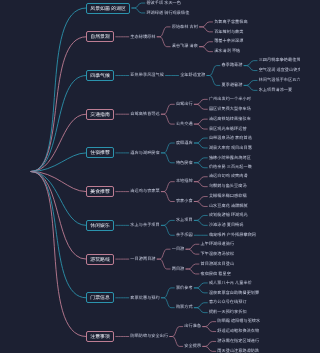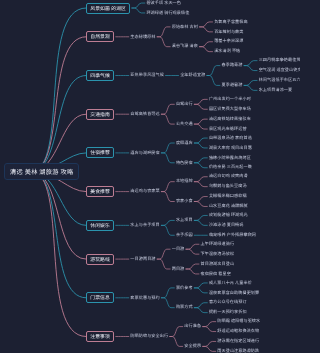--- a/index.html
+++ b/index.html
@@ -90,21 +90,20 @@
       <path d="M194.31249999999997,307.70000000000005 L196.91249999999997,307.70000000000005 C200.55249999999995,307.70000000000005 200.41249999999997,302.75 203.91249999999997,302.75 L207.31249999999997,302.75" fill="none" stroke="#2b93ad" stroke-width="0.7" stroke-linecap="round"></path>
       <path d="M194.31249999999997,307.70000000000005 L196.91249999999997,307.70000000000005 C200.55249999999995,307.70000000000005 200.41249999999997,312.65 203.91249999999997,312.65 L207.31249999999997,312.65" fill="none" stroke="#2b93ad" stroke-width="0.7" stroke-linecap="round"></path>
       <path d="M115.771875,336.5 L118.37187499999999,336.5 C122.01187499999999,336.5 121.87187499999999,336.5 125.37187499999999,336.5 L128.771875,336.5" fill="none" stroke="#bd7d93" stroke-width="0.7" stroke-linecap="round"></path>
       <path d="M169.72187499999998,336.5 L172.32187499999998,336.5 C175.96187499999996,336.5 175.82187499999998,326.6 179.32187499999998,326.6 L182.72187499999998,326.6" fill="none" stroke="#bd7d93" stroke-width="0.7" stroke-linecap="round"></path>
       <path d="M169.72187499999998,336.5 L172.32187499999998,336.5 C175.96187499999996,336.5 175.82187499999998,346.40000000000003 179.32187499999998,346.40000000000003 L182.72187499999998,346.40000000000003" fill="none" stroke="#bd7d93" stroke-width="0.7" stroke-linecap="round"></path>
       <path d="M202.70312499999997,326.6 L205.30312499999997,326.6 C208.94312499999995,326.6 208.80312499999997,321.65 212.30312499999997,321.65 L215.70312499999997,321.65" fill="none" stroke="#bd7d93" stroke-width="0.7" stroke-linecap="round"></path>
       <path d="M202.70312499999997,326.6 L205.30312499999997,326.6 C208.94312499999995,326.6 208.80312499999997,331.54999999999995 212.30312499999997,331.54999999999995 L215.70312499999997,331.54999999999995" fill="none" stroke="#bd7d93" stroke-width="0.7" stroke-linecap="round"></path>
       <path d="M202.70312499999997,346.40000000000003 L205.30312499999997,346.40000000000003 C208.94312499999995,346.40000000000003 208.80312499999997,341.45 212.30312499999997,341.45 L215.70312499999997,341.45" fill="none" stroke="#bd7d93" stroke-width="0.7" stroke-linecap="round"></path>
       <path d="M202.70312499999997,346.40000000000003 L205.30312499999997,346.40000000000003 C208.94312499999995,346.40000000000003 208.80312499999997,351.34999999999997 212.30312499999997,351.34999999999997 L215.70312499999997,351.34999999999997" fill="none" stroke="#bd7d93" stroke-width="0.7" stroke-linecap="round"></path>
     </svg>
-<div class="nd root" style="left: 4px; border-color: rgb(29, 53, 88); background: rgb(29, 35, 56); color: rgb(236, 238, 246); top: 163px;">清远 美林 湖旅游 攻略</div>
     <div class="nd l1" style="border-color: rgb(43, 147, 173); background: rgb(28, 32, 50); color: rgb(236, 238, 246); left: 86px; top: 2.5px;">风景如画 的湖区</div>
     <div class="nd lx" style="color: rgb(200, 205, 224); left: 146.434px; top: 0.753125px;">碧波千顷 水天一色</div>
     <div class="nd lx" style="color: rgb(200, 205, 224); left: 146.434px; top: 10.6531px;">环湖绿道 骑行观景极佳</div>
     <div class="nd l1" style="border-color: rgb(189, 125, 147); background: rgb(28, 32, 50); color: rgb(236, 238, 246); left: 86px; top: 31.3px;">自然景观</div>
     <div class="nd lx" style="color: rgb(200, 205, 224); left: 130.372px; top: 34.5031px;">生态秘境原林</div>
     <div class="nd lx" style="color: rgb(200, 205, 224); left: 171.744px; top: 24.6031px;">原始森林 古树</div>
     <div class="nd lx" style="color: rgb(200, 205, 224); left: 214.131px; top: 19.6531px;">负氧离子含量极高</div>
     <div class="nd lx" style="color: rgb(200, 205, 224); left: 214.131px; top: 29.5531px;">百年樟树与蕨类</div>
     <div class="nd lx" style="color: rgb(200, 205, 224); left: 171.744px; top: 44.4031px;">溪谷飞瀑 清泉</div>
     <div class="nd lx" style="color: rgb(200, 205, 224); left: 214.131px; top: 39.4531px;">落差十余米深潭</div>

